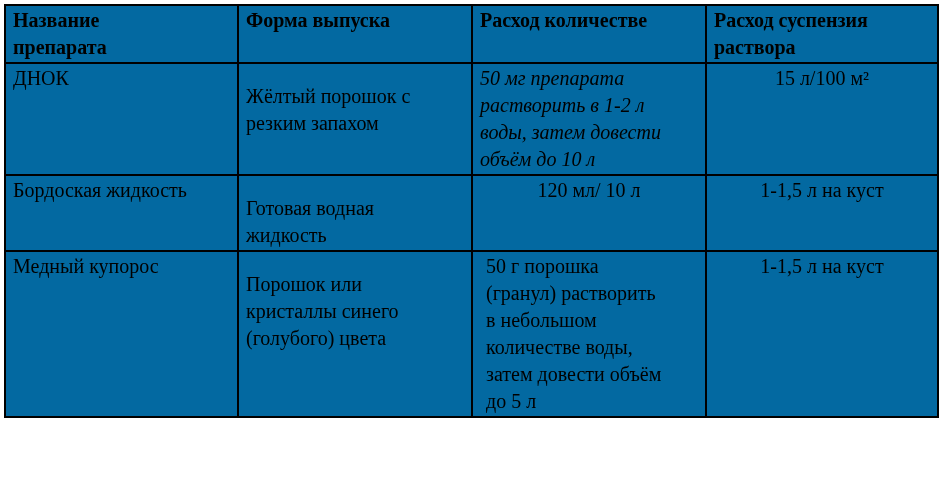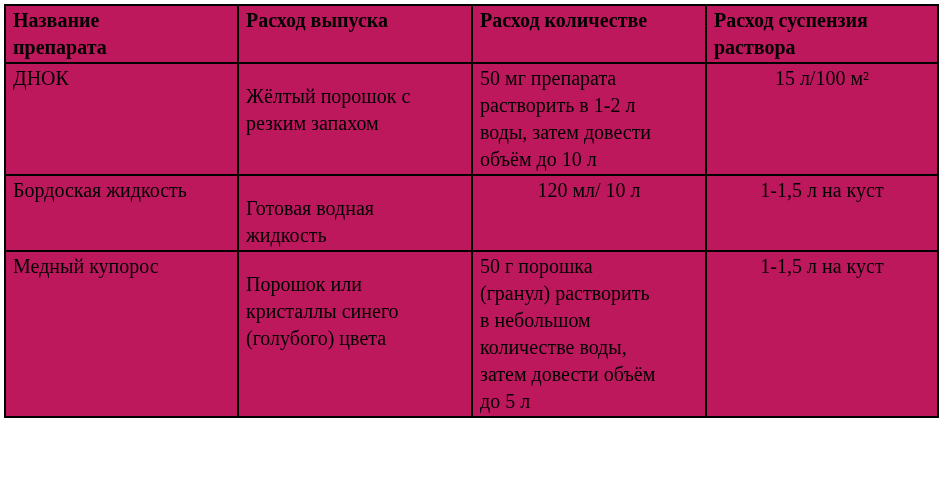--- a/index.html
+++ b/index.html
@@ -8,21 +8,21 @@
     background: #ffffff;
     font-family: "Liberation Serif", "DejaVu Serif", serif;
     color: #000000;
     overflow: hidden;
   }
   table.prep-table {
     border-collapse: collapse;
     table-layout: fixed;
     margin: 4px 0 0 4px;
     width: 933px;
-    background: #be185d;
+    background: #0369a1;
   }
   .prep-table col.c1 { width: 233px; }
   .prep-table col.c2 { width: 234px; }
   .prep-table col.c3 { width: 234px; }
   .prep-table col.c4 { width: 232px; }
   .prep-table th, .prep-table td {
     border: 2px solid #000000;
     vertical-align: top;
     text-align: left;
     padding: 1px 4px 1px 7px;
@@ -32,37 +32,37 @@
   }
   .prep-table th { font-weight: bold; }
   .prep-table .center { text-align: center; padding-left: 2px; padding-right: 2px; }
   .row-header  { height: 58px; }
   .row-dnok    { height: 112px; }
   .row-nitrafen{ height: 81px; }
   .row-bordo   { height: 50px; }
   .row-kuporos { height: 158px; }
   .wrap-130 { display: inline-block; max-width: 130px; }
   .wrap-170 { display: inline-block; max-width: 170px; margin-top: 18px; }
-  .wrap-190 { display: inline-block; max-width: 190px; }
-  .wrap-182 { display: inline-block; max-width: 182px; }
+  .wrap-190 { display: inline-block; max-width: 190px; font-style: italic; }
+  .wrap-182 { display: inline-block; max-width: 182px; margin-left: 6px; }
 </style>
 </head>
 <body>
 
 <table class="prep-table">
   <colgroup>
     <col class="c1">
       <col class="c2">
       <col class="c3">
       <col class="c4">
   </colgroup>
   <tbody>
       <tr class="row-header">
     <th><span class="wrap-130">Название препарата</span></th>
-    <th><span>Расход выпуска</span></th>
+    <th><span>Форма выпуска</span></th>
     <th><span>Расход количестве</span></th>
     <th><span>Расход суспензия раствора</span></th>
   </tr>
 
   <tr class="row-dnok">
     <td>ДНОК</td>
     <td><span class="wrap-170">Жёлтый порошок с резким запахом</span></td>
     <td><span class="wrap-190">50 мг препарата растворить в 1-2 л воды, затем довести объём до 10 л</span></td>
     <td class="center">15 л/100 м²</td>
   </tr>

